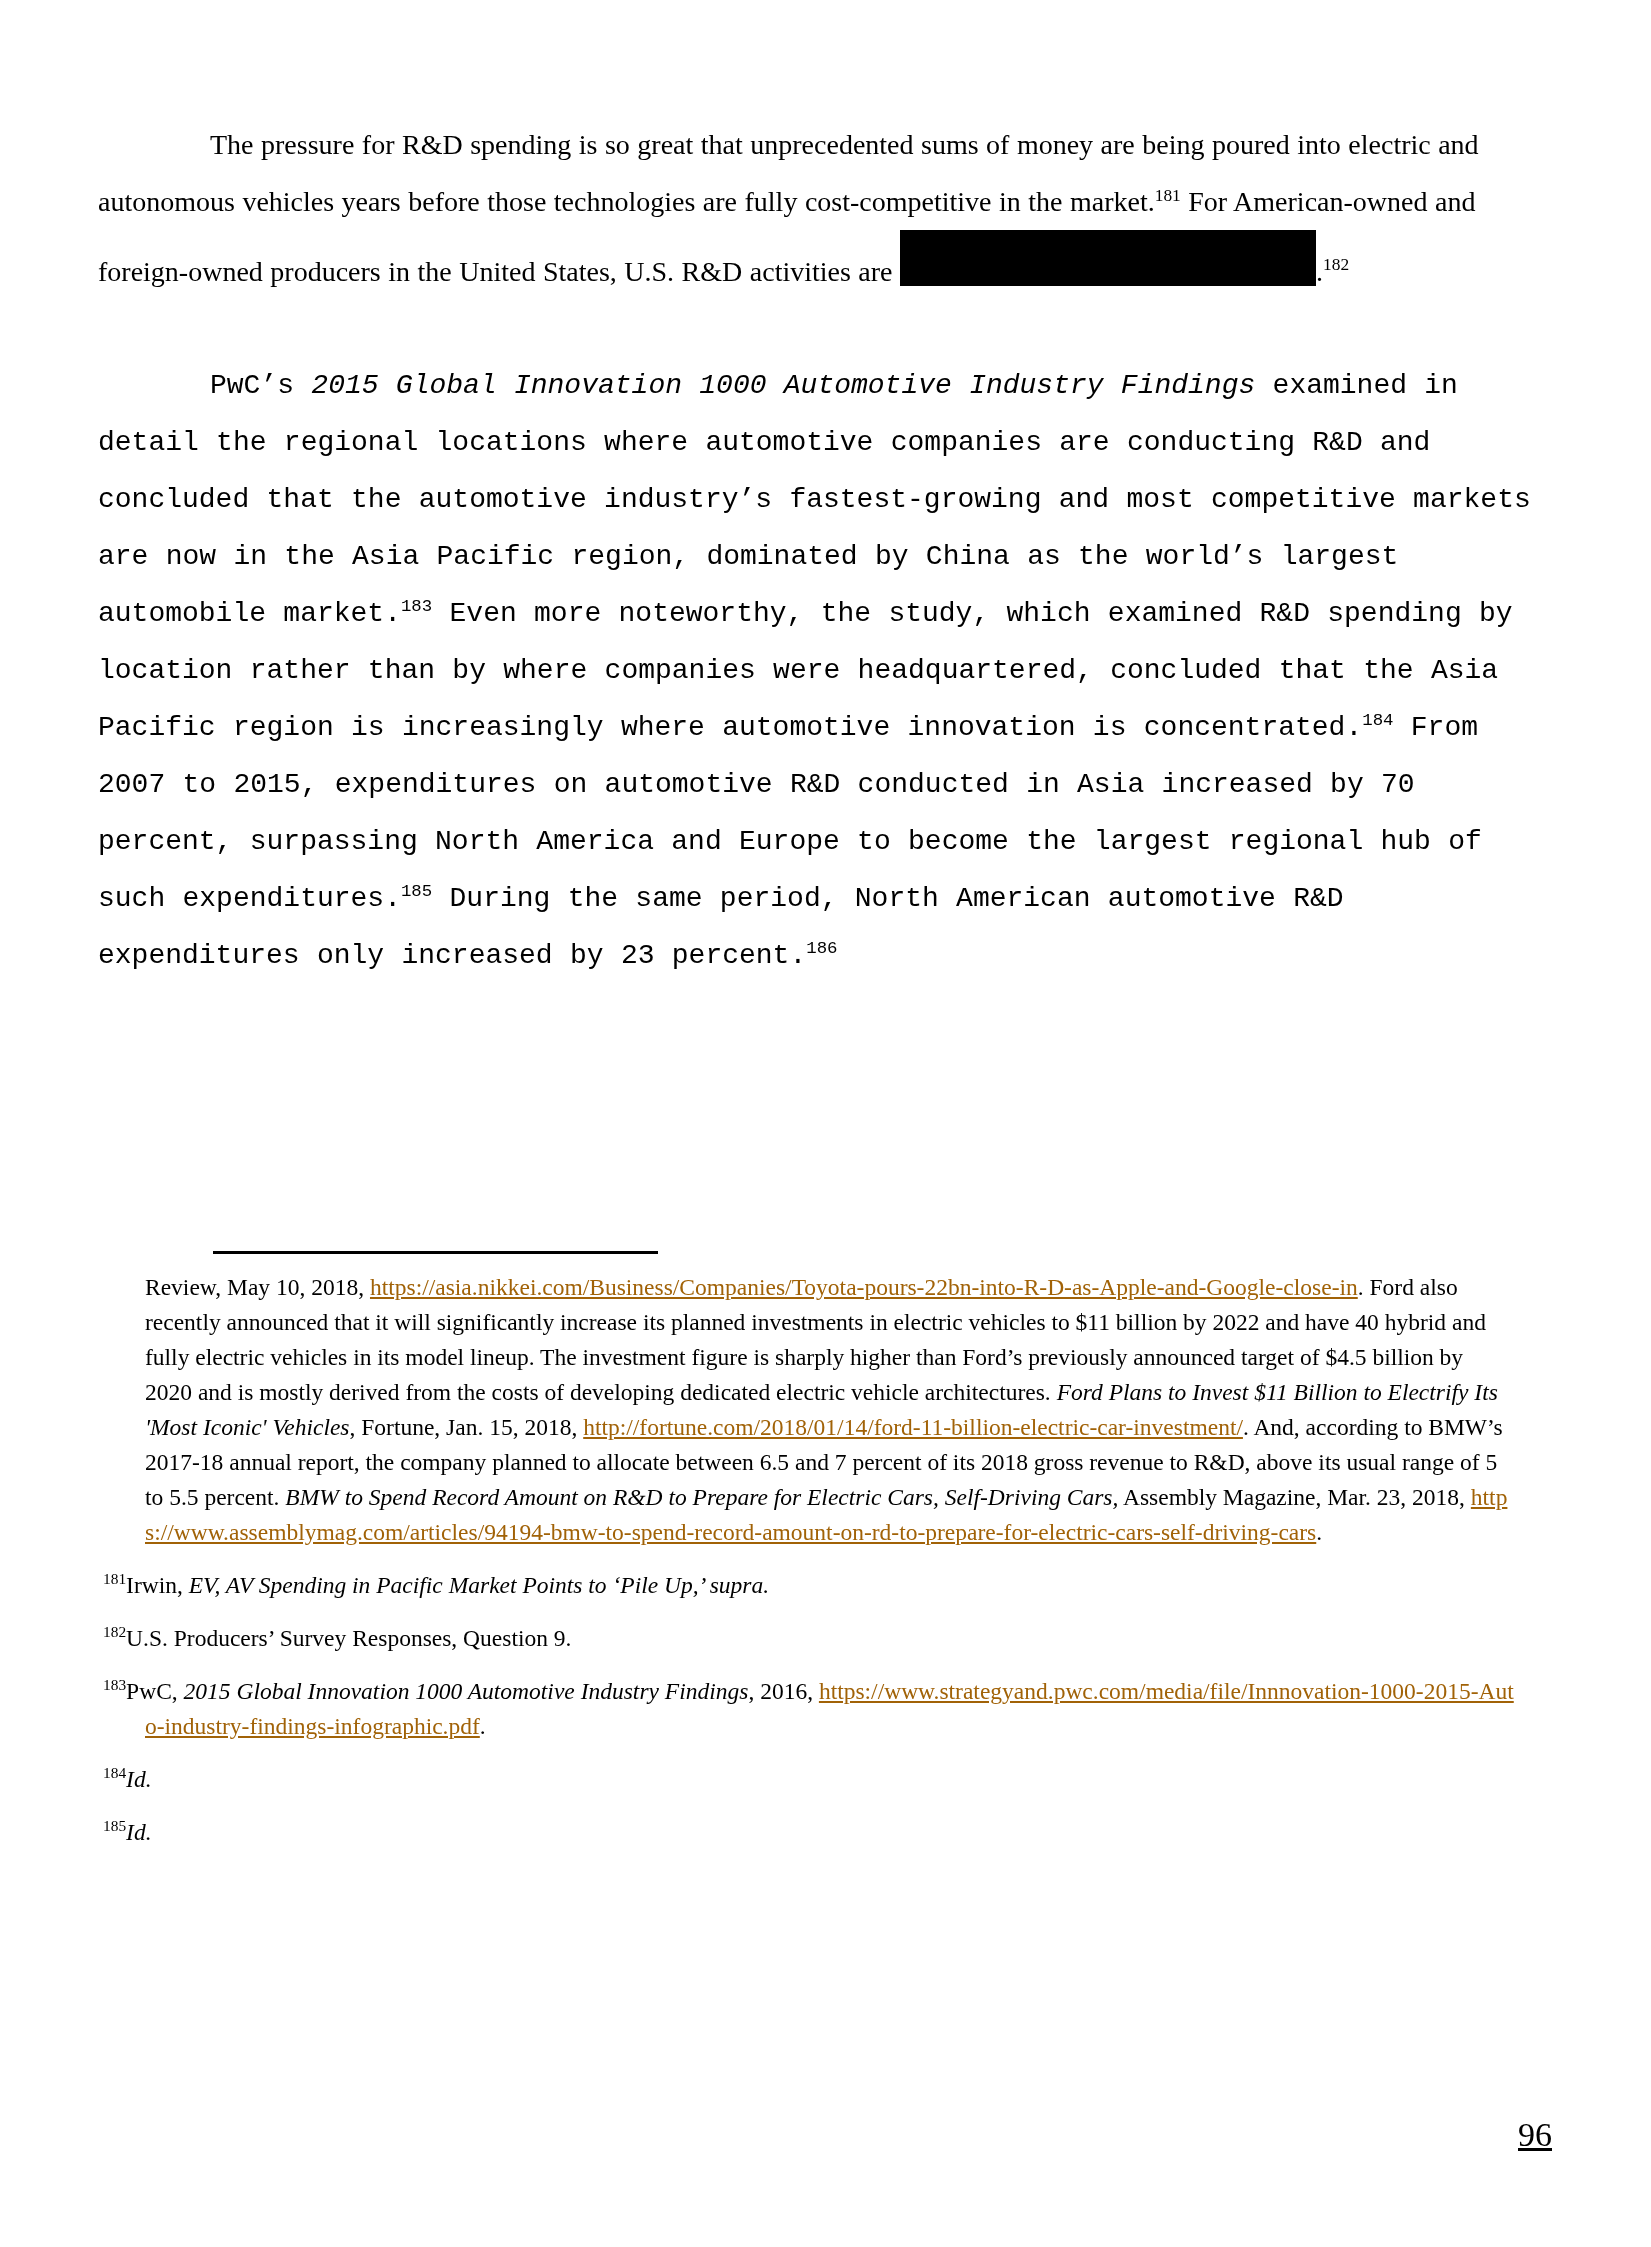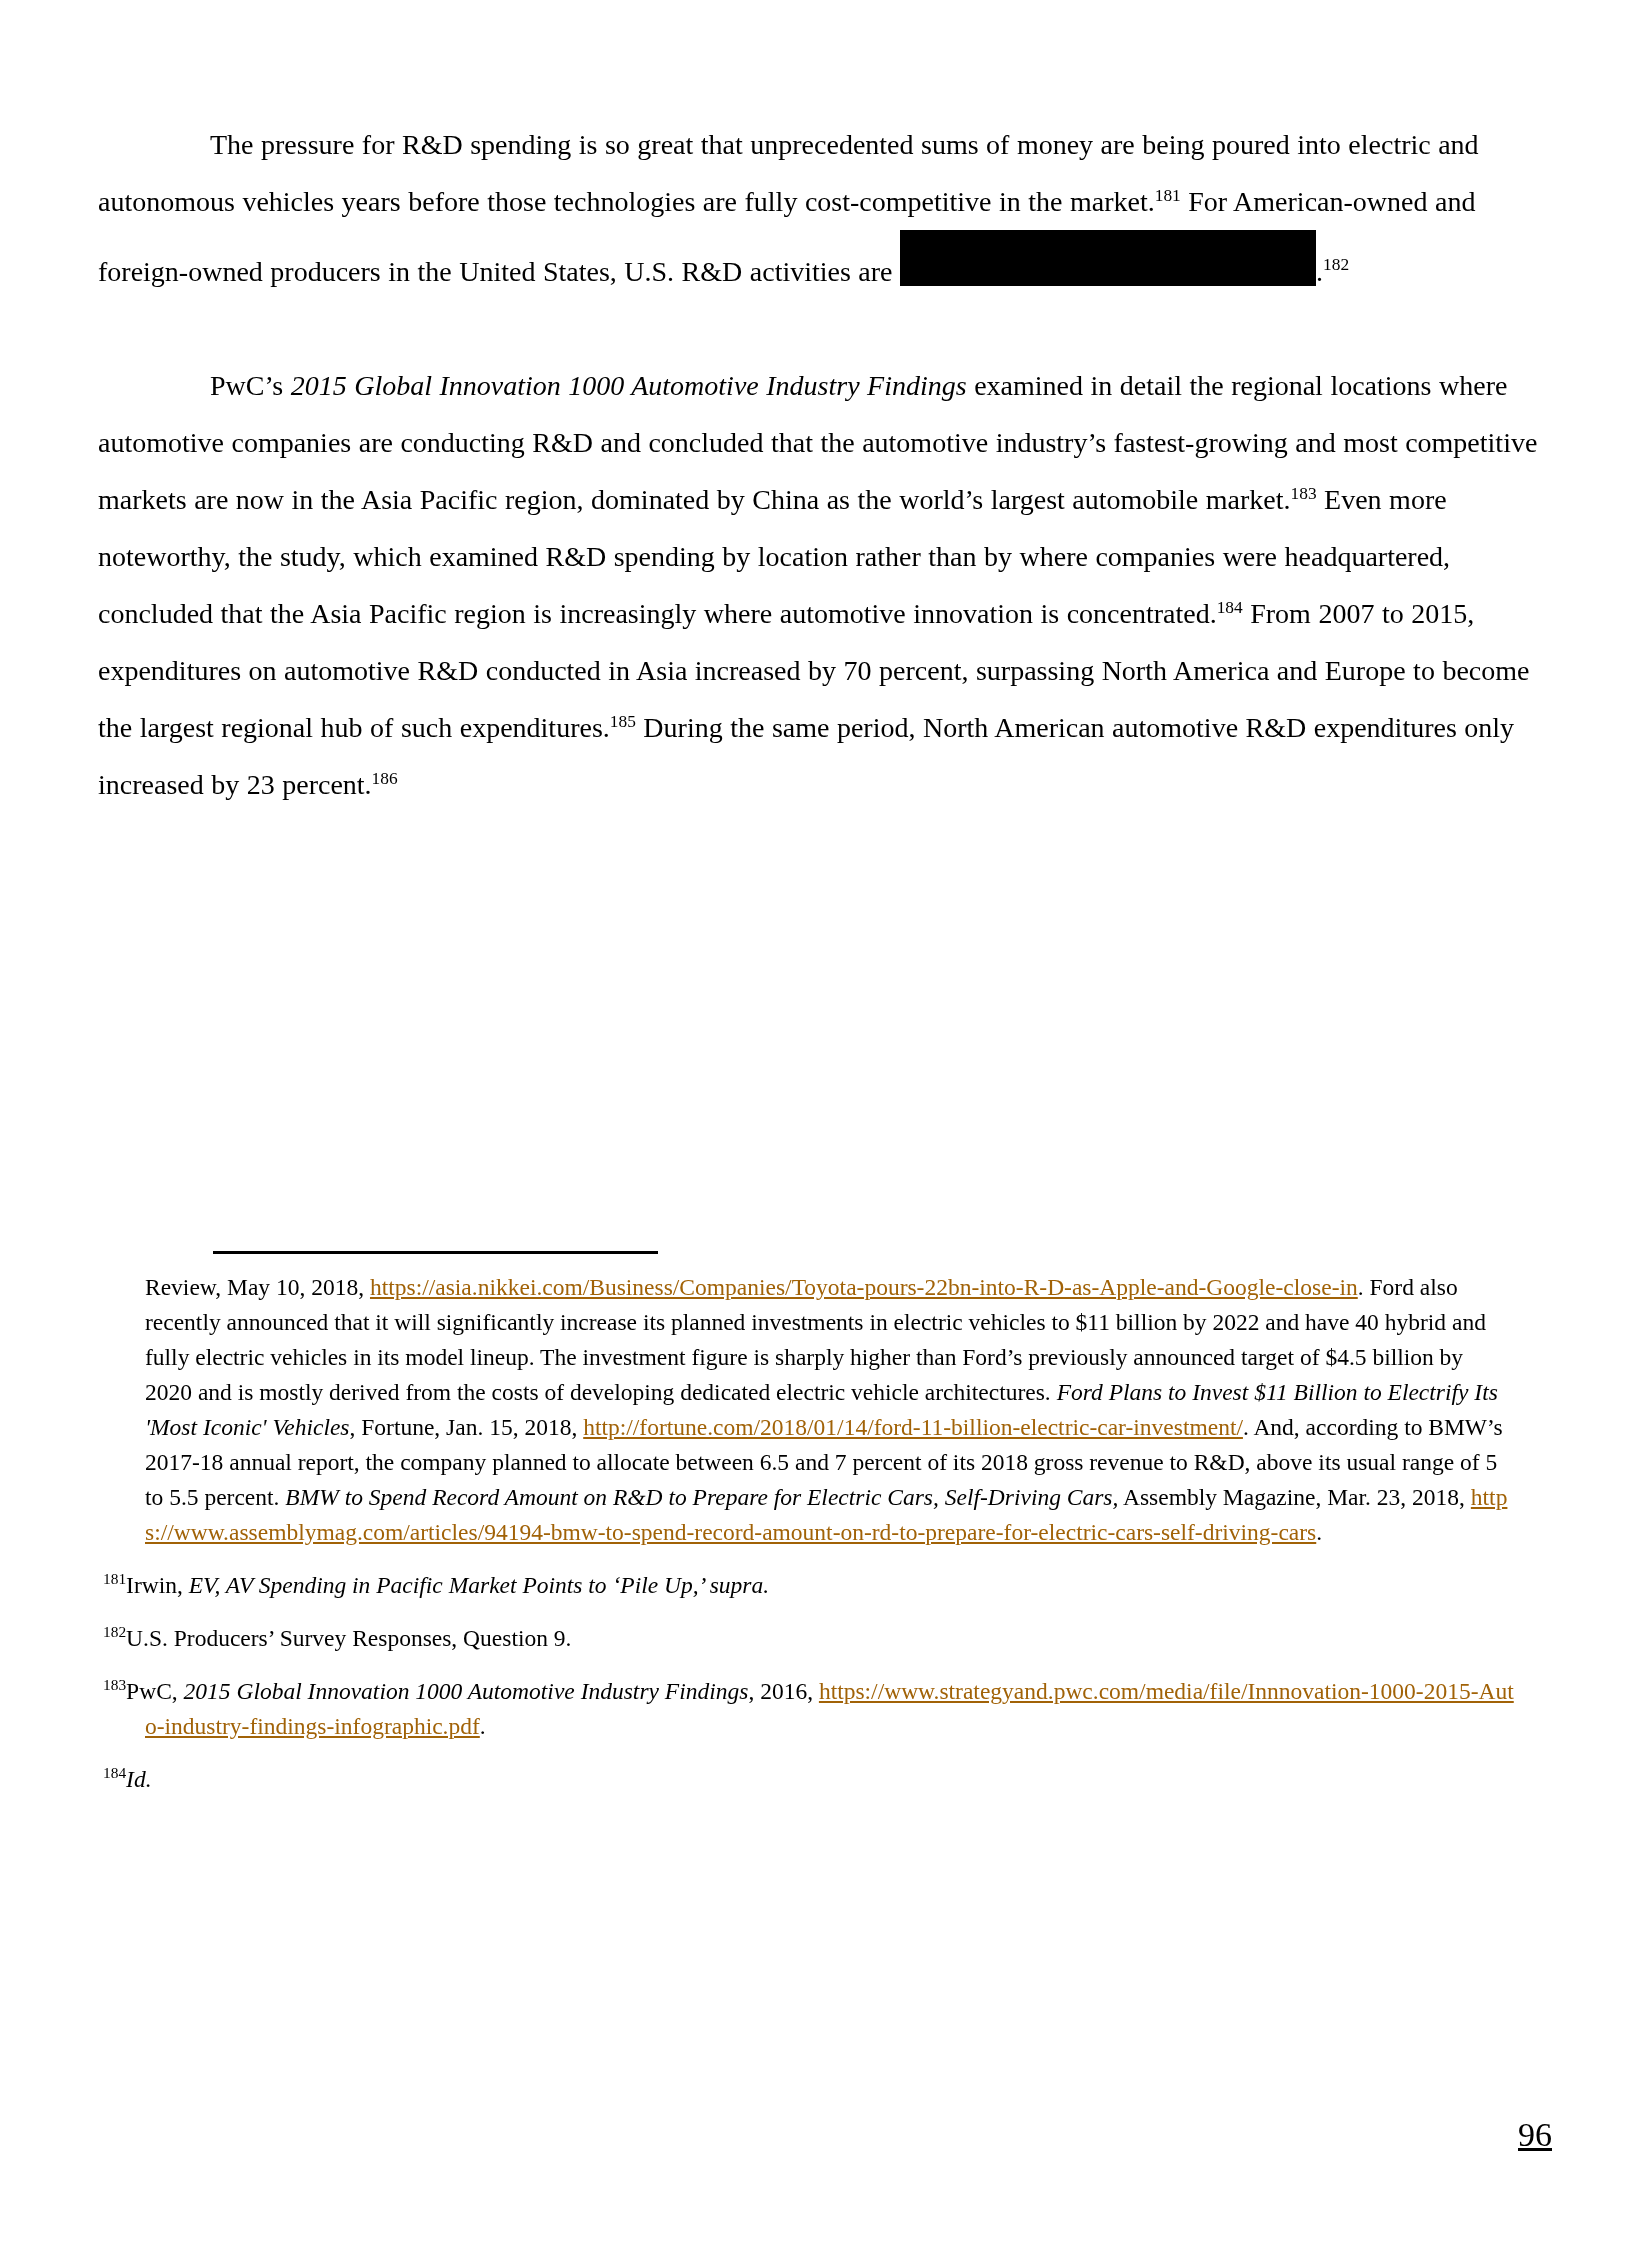--- a/index.html
+++ b/index.html
@@ -30,20 +30,21 @@
   .body-par {
     font-size: 28px;
     line-height: 57px;
     text-indent: 112px;
     text-align: left;
     margin: 0 0 0 0;
     word-spacing: 0.5px;
   }
   .body-par + .body-par {
     margin-top: 57px;
+    font-family: Liberation Mono, monospace;
   }
   .body-par .it {
     font-style: italic;
   }
   sup.fn {
     font-size: 0.62em;
     vertical-align: super;
     line-height: 0;
   }
   .redaction {
@@ -128,20 +129,21 @@
     <p class="fn-cont"><span>Review, May 10, 2018, </span><span class="link">https://asia.nikkei.com/Business/Companies/Toyota-pours-22bn-into-R-D-as-Apple-and-Google-close-in</span><span>.  Ford also recently announced that it will significantly increase its planned investments in electric vehicles to $11 billion by 2022 and have 40 hybrid and fully electric vehicles in its model lineup.  The investment figure is sharply higher than Ford’s previously announced target of $4.5 billion by 2020 and is mostly derived from the costs of developing dedicated electric vehicle architectures.  </span><span class="it">Ford Plans to Invest $11 Billion to Electrify Its 'Most Iconic' Vehicles</span><span>, Fortune, Jan. 15, 2018, </span><span class="link">http://fortune.com/2018/01/14/ford-11-billion-electric-car-investment/</span><span>.  And, according to BMW’s 2017-18 annual report, the company planned to allocate between 6.5 and 7 percent of its 2018 gross revenue to R&amp;D, above its usual range of 5 to 5.5 percent. </span><span class="it">BMW to Spend Record Amount on R&amp;D to Prepare for Electric Cars, Self-Driving Cars,</span><span> Assembly Magazine, Mar. 23, 2018, </span><span class="link">https://www.assemblymag.com/articles/94194-bmw-to-spend-record-amount-on-rd-to-prepare-for-electric-cars-self-driving-cars</span><span>.</span></p>
 
     <p class="fn-item"><span class="fn-num">181</span><span class="fn-body">Irwin, </span><span class="it">EV, AV Spending in Pacific Market Points to ‘Pile Up,’ supra.</span><span></span></p>
 
     <p class="fn-item"><span class="fn-num">182</span><span class="fn-body">U.S. Producers’ Survey Responses, Question 9.</span><span class="it"></span><span></span></p>
 
     <p class="fn-item"><span class="fn-num">183</span><span class="fn-body">PwC, </span><span class="it">2015 Global Innovation 1000 Automotive Industry Findings</span><span>, 2016, </span><span class="link">https://www.strategyand.pwc.com/media/file/Innnovation-1000-2015-Auto-industry-findings-infographic.pdf</span><span>.</span></p>
 
     <p class="fn-item"><span class="fn-num">184</span><span class="fn-body"></span><span class="it">Id.</span><span></span></p>
 
+    <p class="fn-item"><span class="fn-num">185</span><span class="fn-body"></span><span class="it">Id.</span><span></span></p>
 
 
   </div>
 
   <div class="page-number">96</div>
 
 </div>
 
 
 </body></html>

